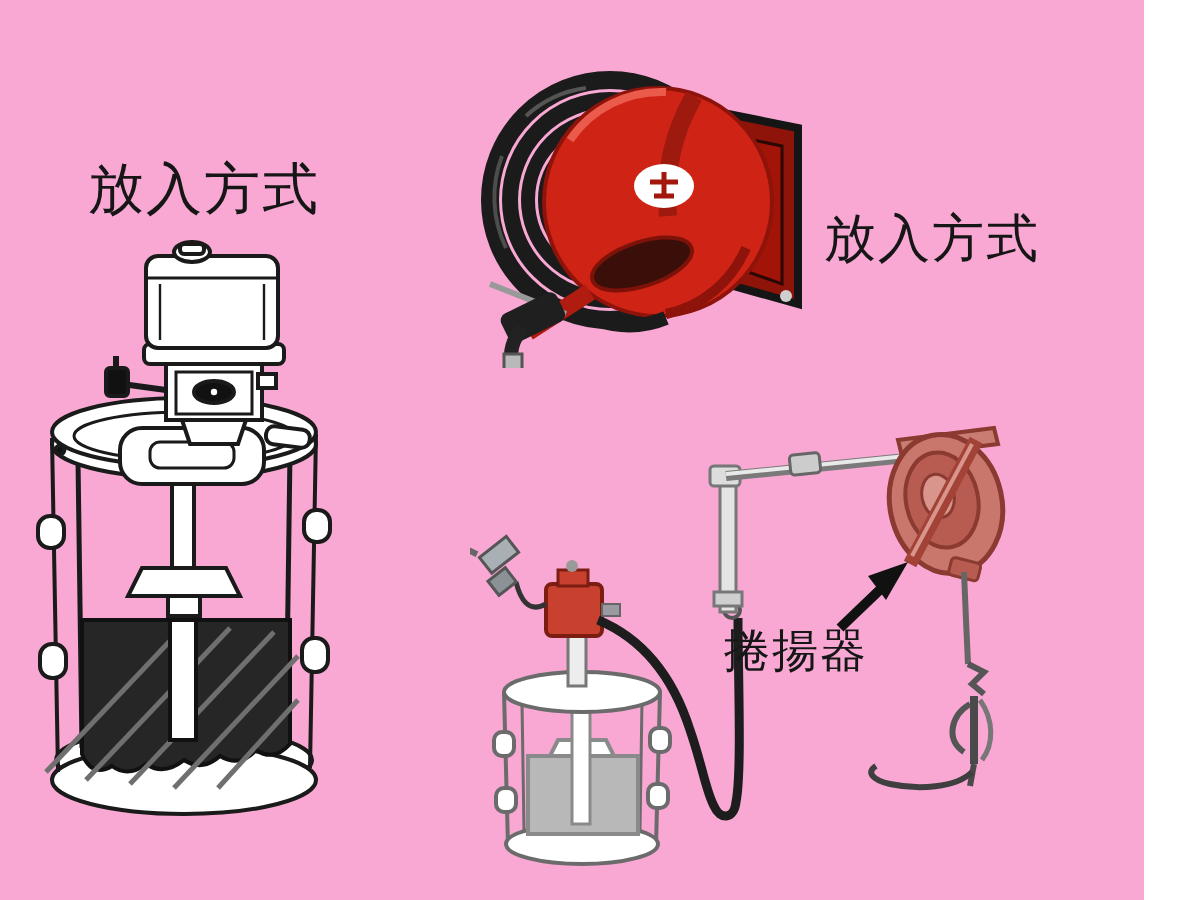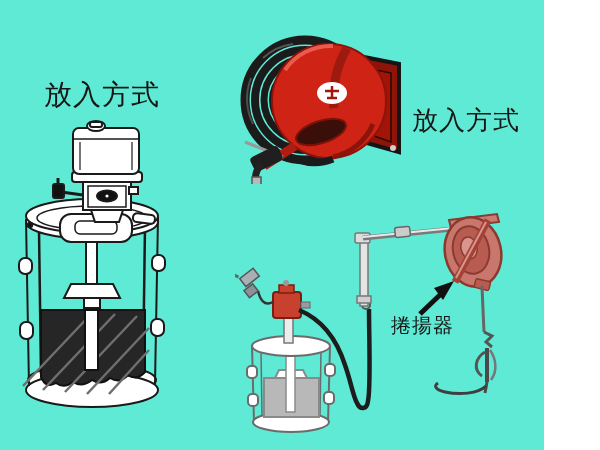--- a/index.html
+++ b/index.html
@@ -1,24 +1,24 @@
 <!DOCTYPE html>
 <html><head>
 <meta charset="utf-8">
 <style>
   html,body{margin:0;padding:0;background:#fff;}
   .stage{
-    position:relative;width:504px;height:450px;background:#5eead4;
-    font-family:"DejaVu Sans","Liberation Sans",sans-serif;overflow:hidden;padding-left:40px;
+    position:relative;width:572px;height:450px;background:#f9a8d4;
+    font-family:"DejaVu Sans","Liberation Sans",sans-serif;overflow:hidden;
   }
   .lbl{position:absolute;color:#161616;white-space:nowrap;z-index:5;line-height:1.1;}
   .lbl-placement{left:44px;top:80px;font-size:28px;letter-spacing:1px;}
   .lbl-optional{left:412px;top:106px;font-size:26px;letter-spacing:1px;}
   .lbl-model{left:279px;top:180px;font-size:15px;letter-spacing:.5px;}
-  .lbl-reel{left:391px;top:314px;font-size:20px;letter-spacing:1px;}
+  .lbl-reel{left:362px;top:314px;font-size:23px;letter-spacing:1px;}
   .fig{position:absolute;}
   #fig-cutaway{left:15px;top:118px;}
   #fig-reelphoto{left:233px;top:14px;}
   #fig-system{left:235px;top:210px;}
 </style>
 </head>
 <body>
 
 <div class="stage">
 

